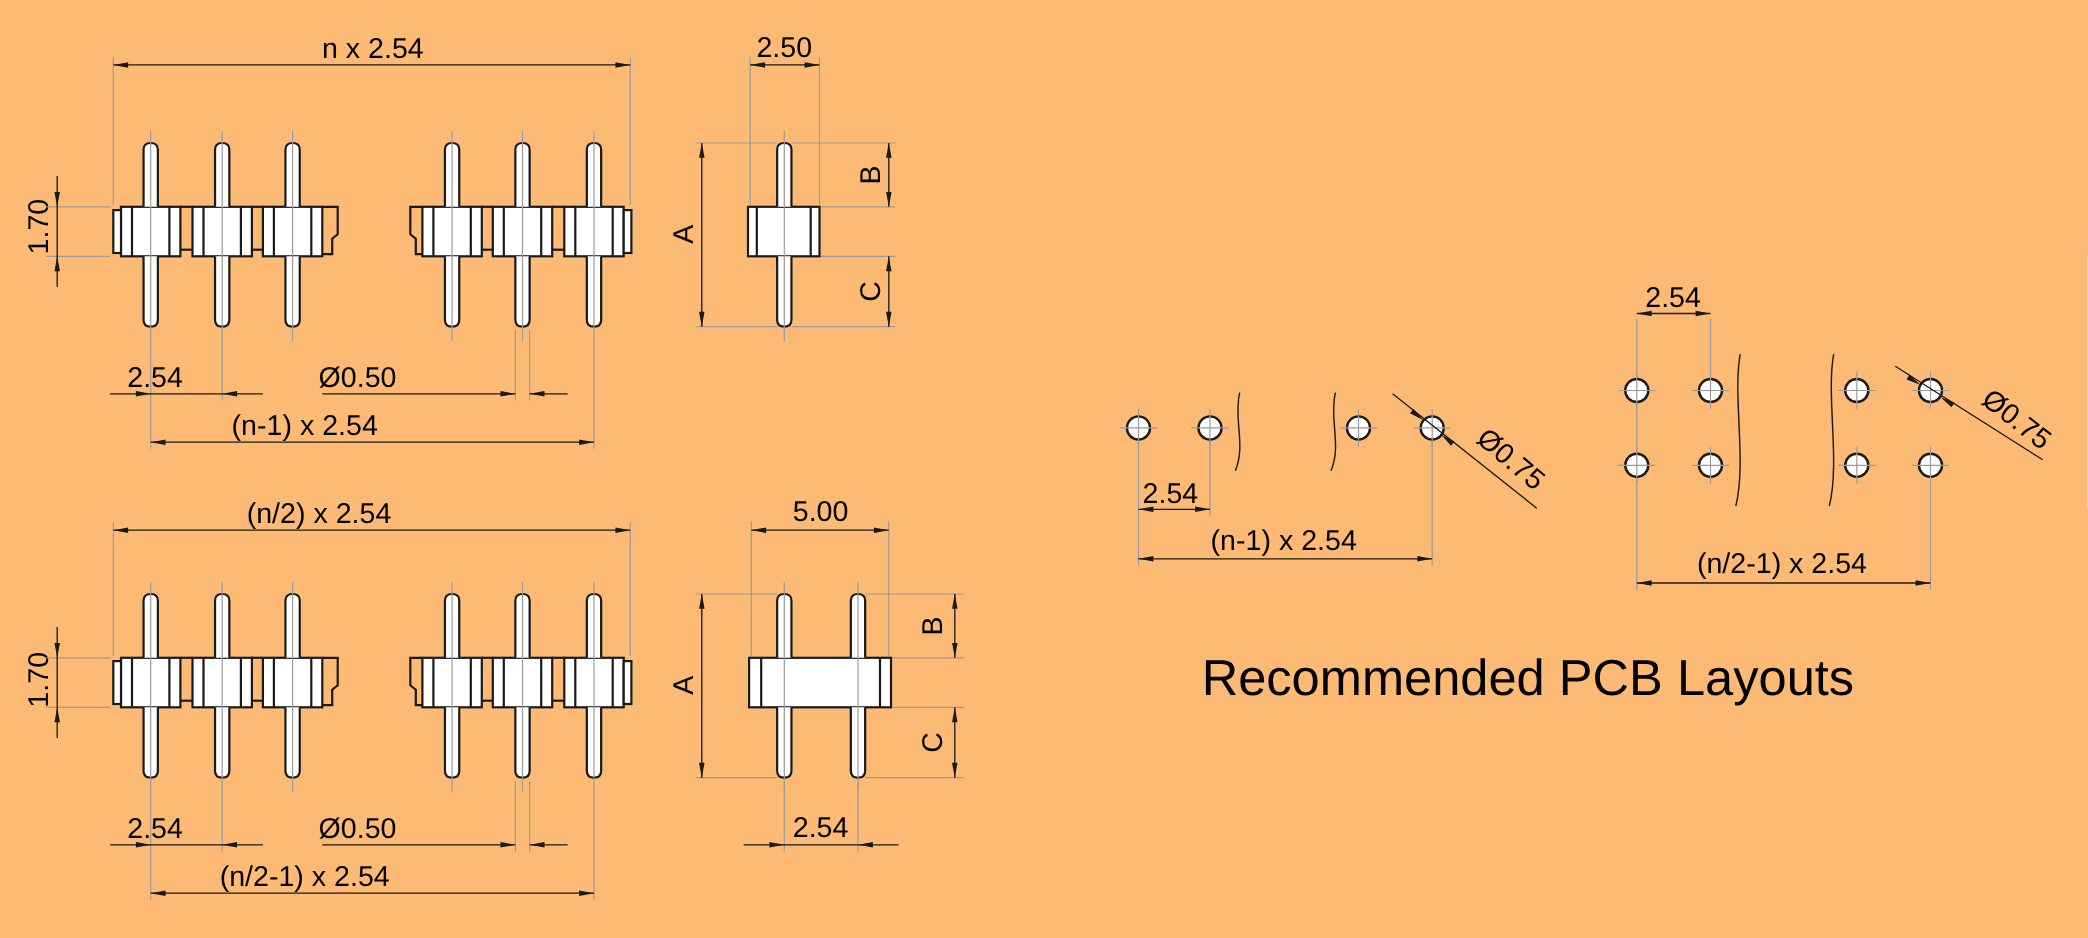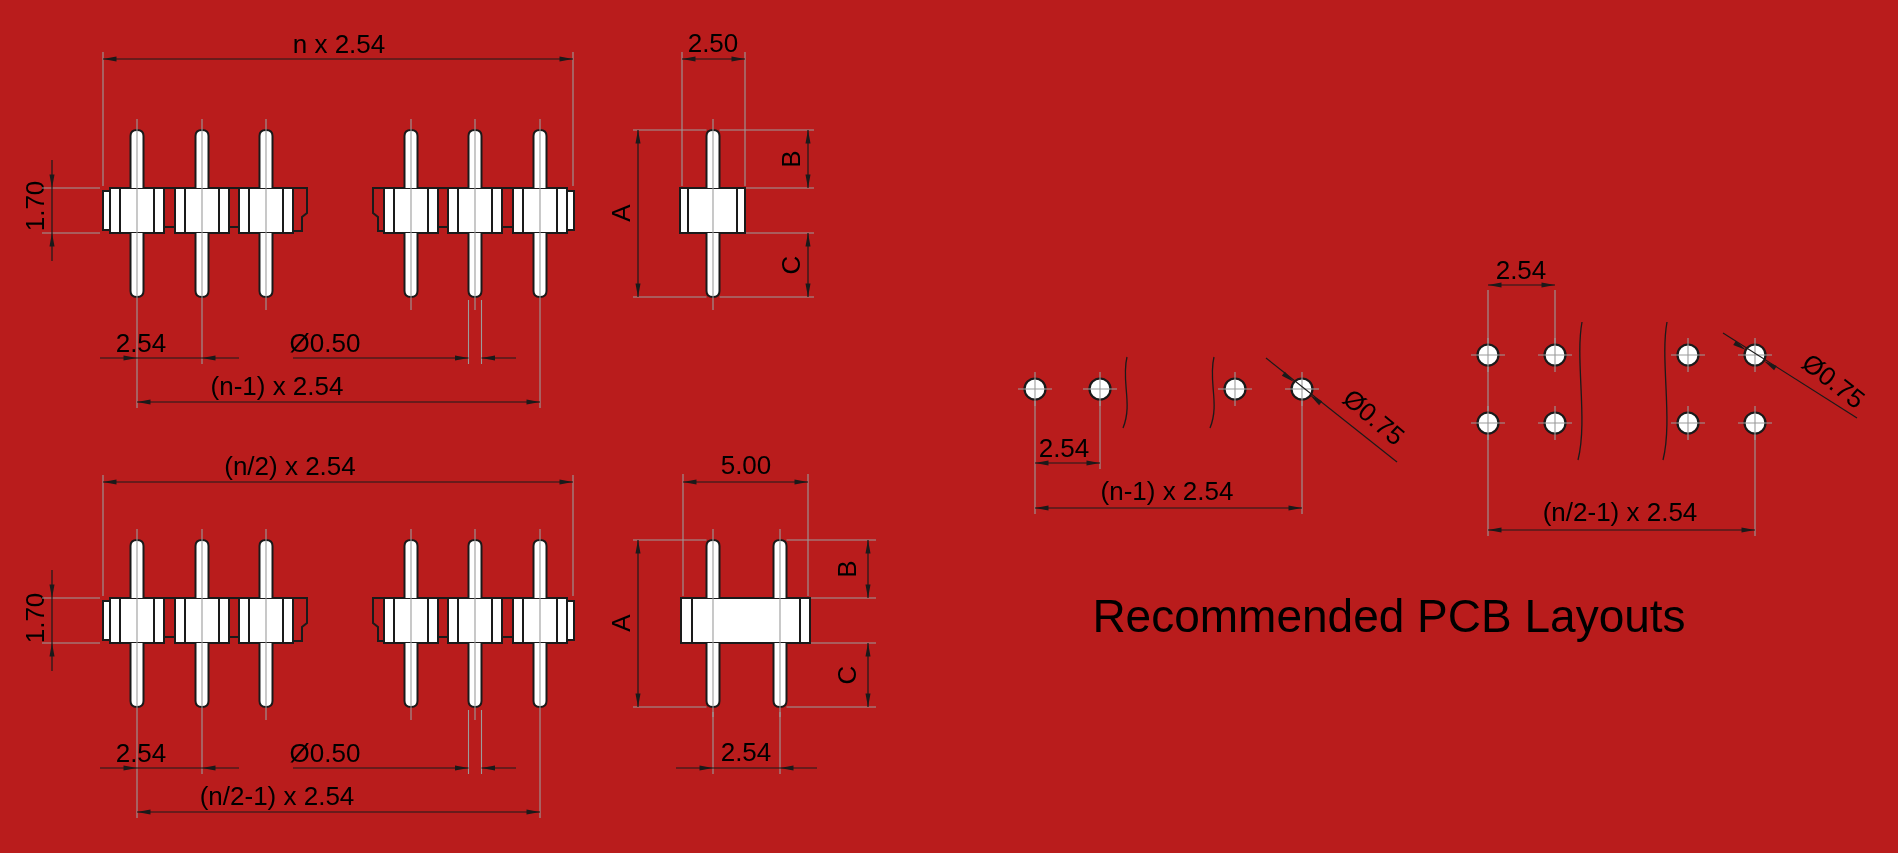--- a/index.html
+++ b/index.html
@@ -1,16 +1,16 @@
 <!DOCTYPE html>
 <html><head>
 <meta charset="utf-8">
 <style>
   html,body{margin:0;padding:0;background:#ffffff;}
-  #stage{position:relative;width:1898px;height:853px;background:#b91c1c;overflow:hidden;}
+  #stage{position:relative;width:1898px;height:853px;background:#fdba74;overflow:hidden;}
   svg{display:block;}
   text{font-family:"Liberation Sans","DejaVu Sans",sans-serif;font-size:26px;fill:#000;}
   text.caption{font-size:46px;}
 </style>
 </head>
 <body>
 
 <div id="stage">
 <svg id="cad" width="1898" height="853" viewBox="0 0 1898 853">
 

